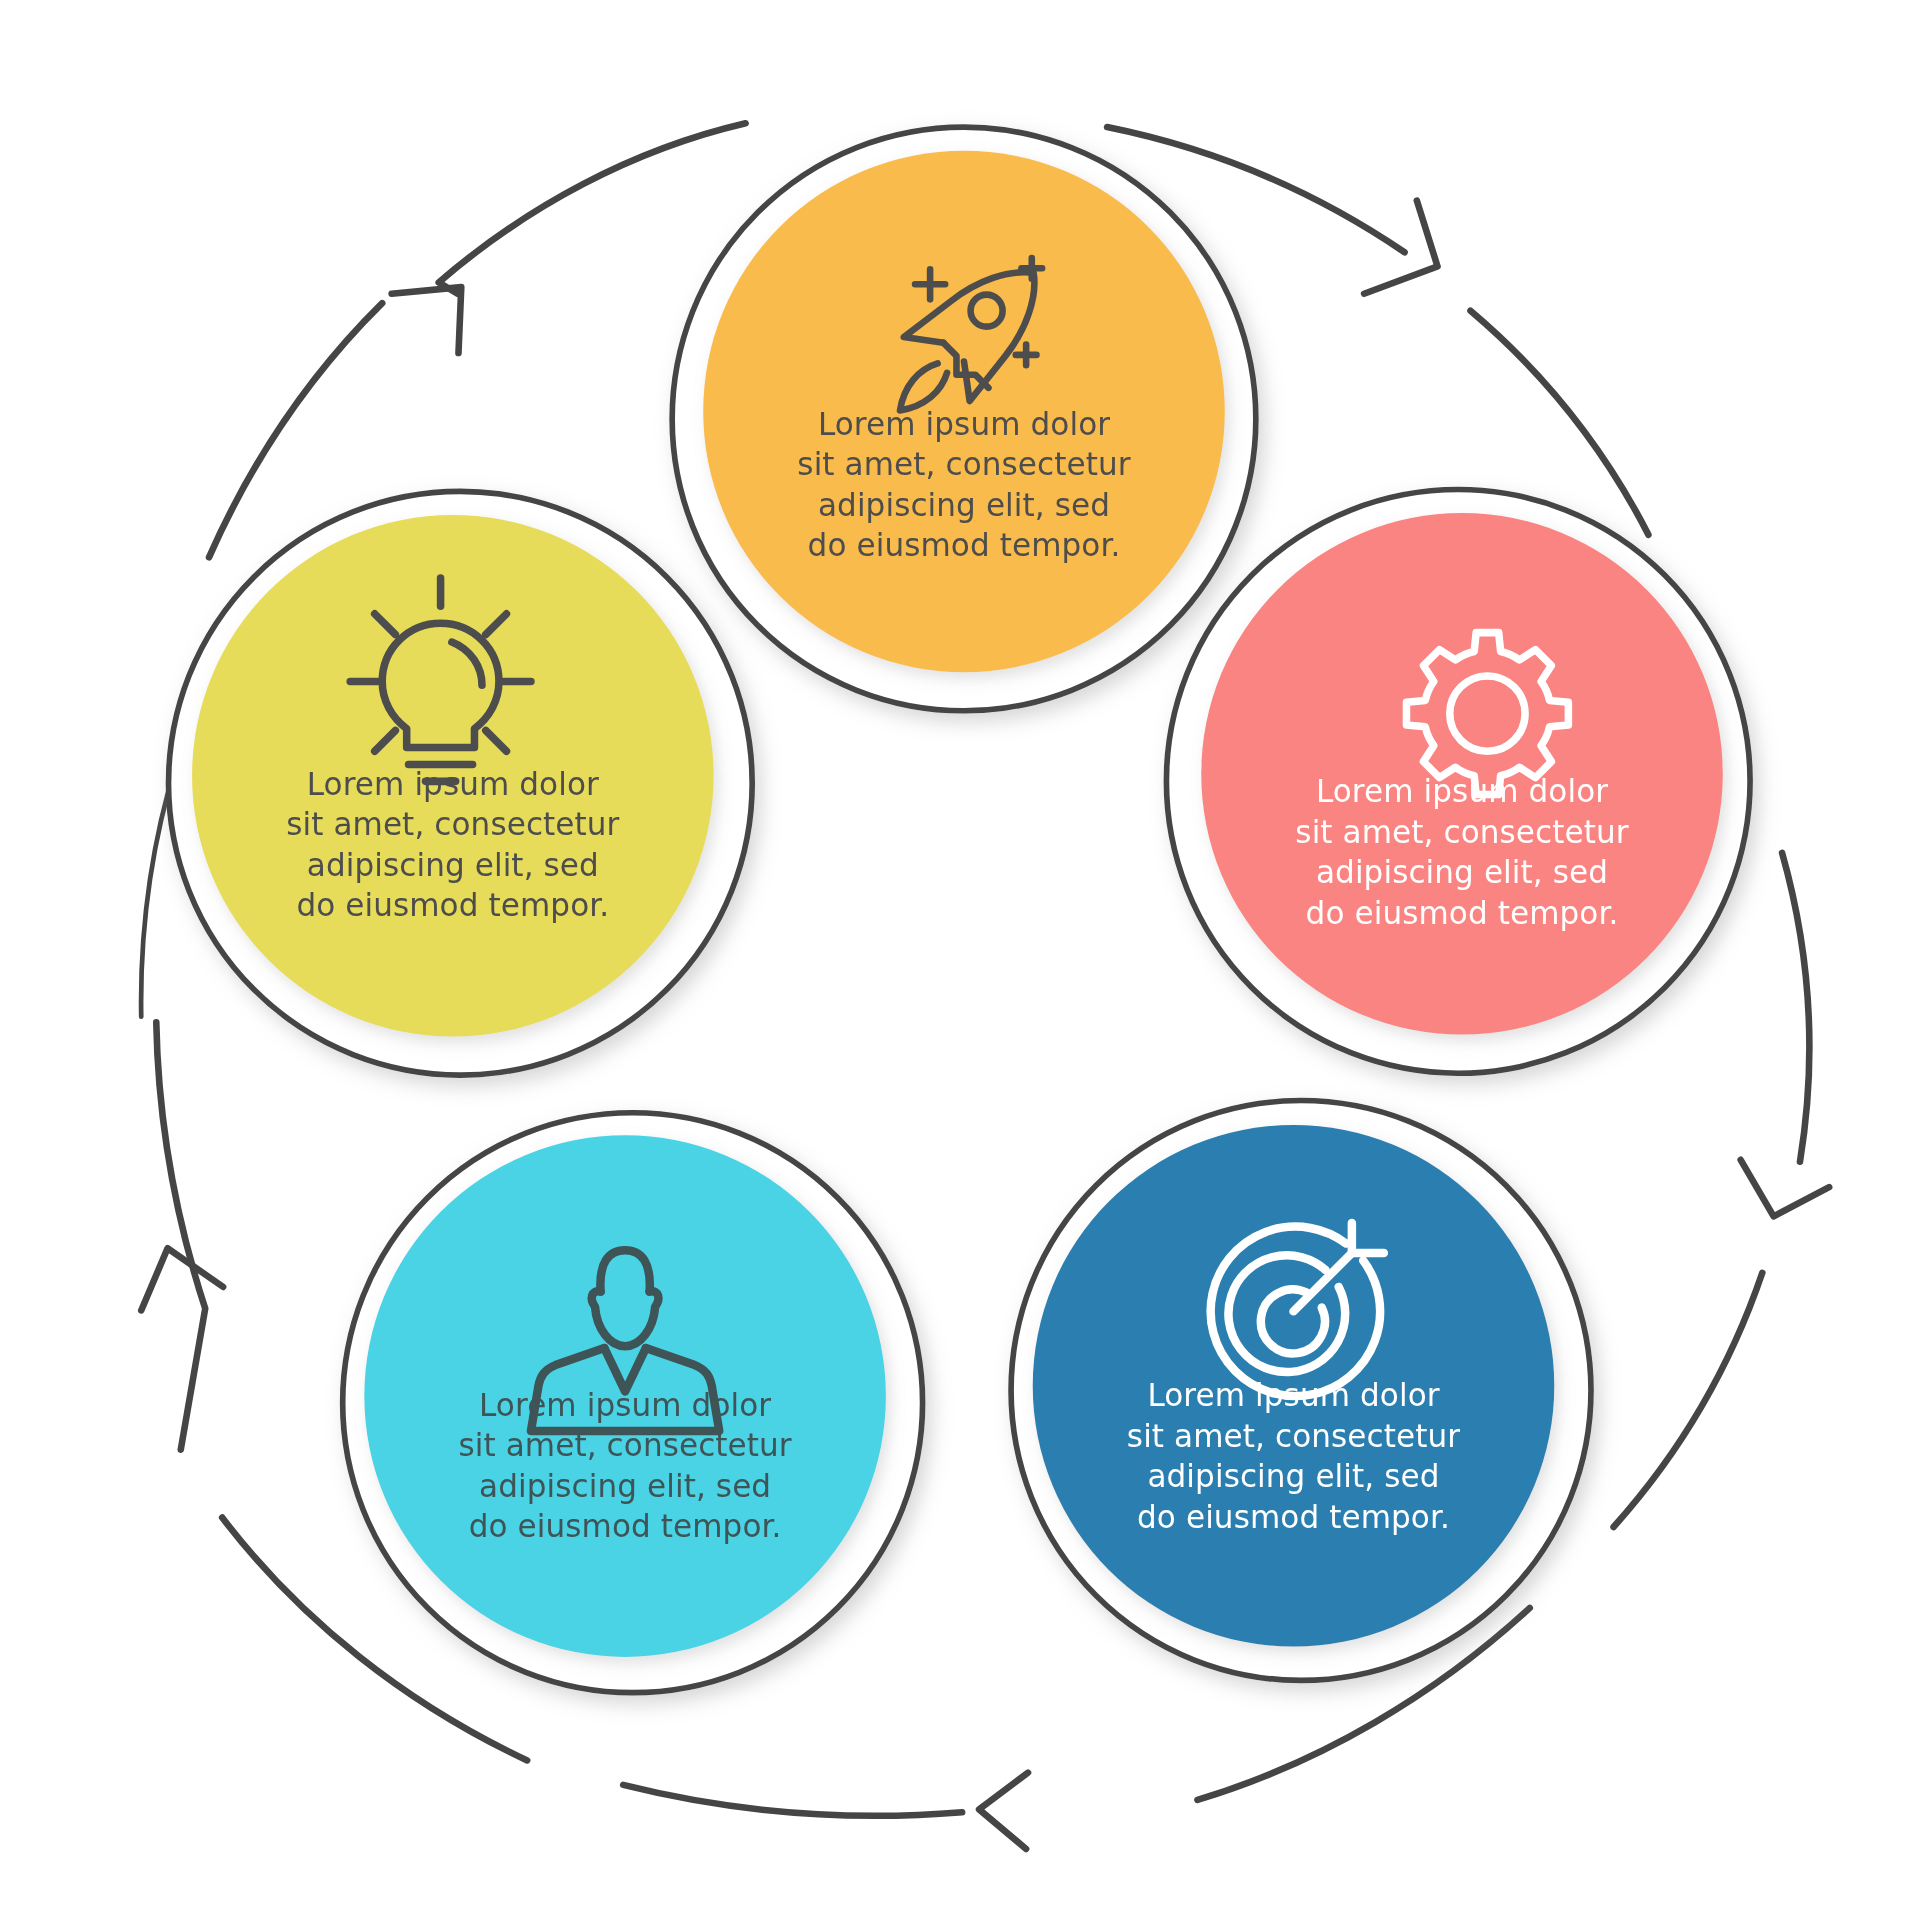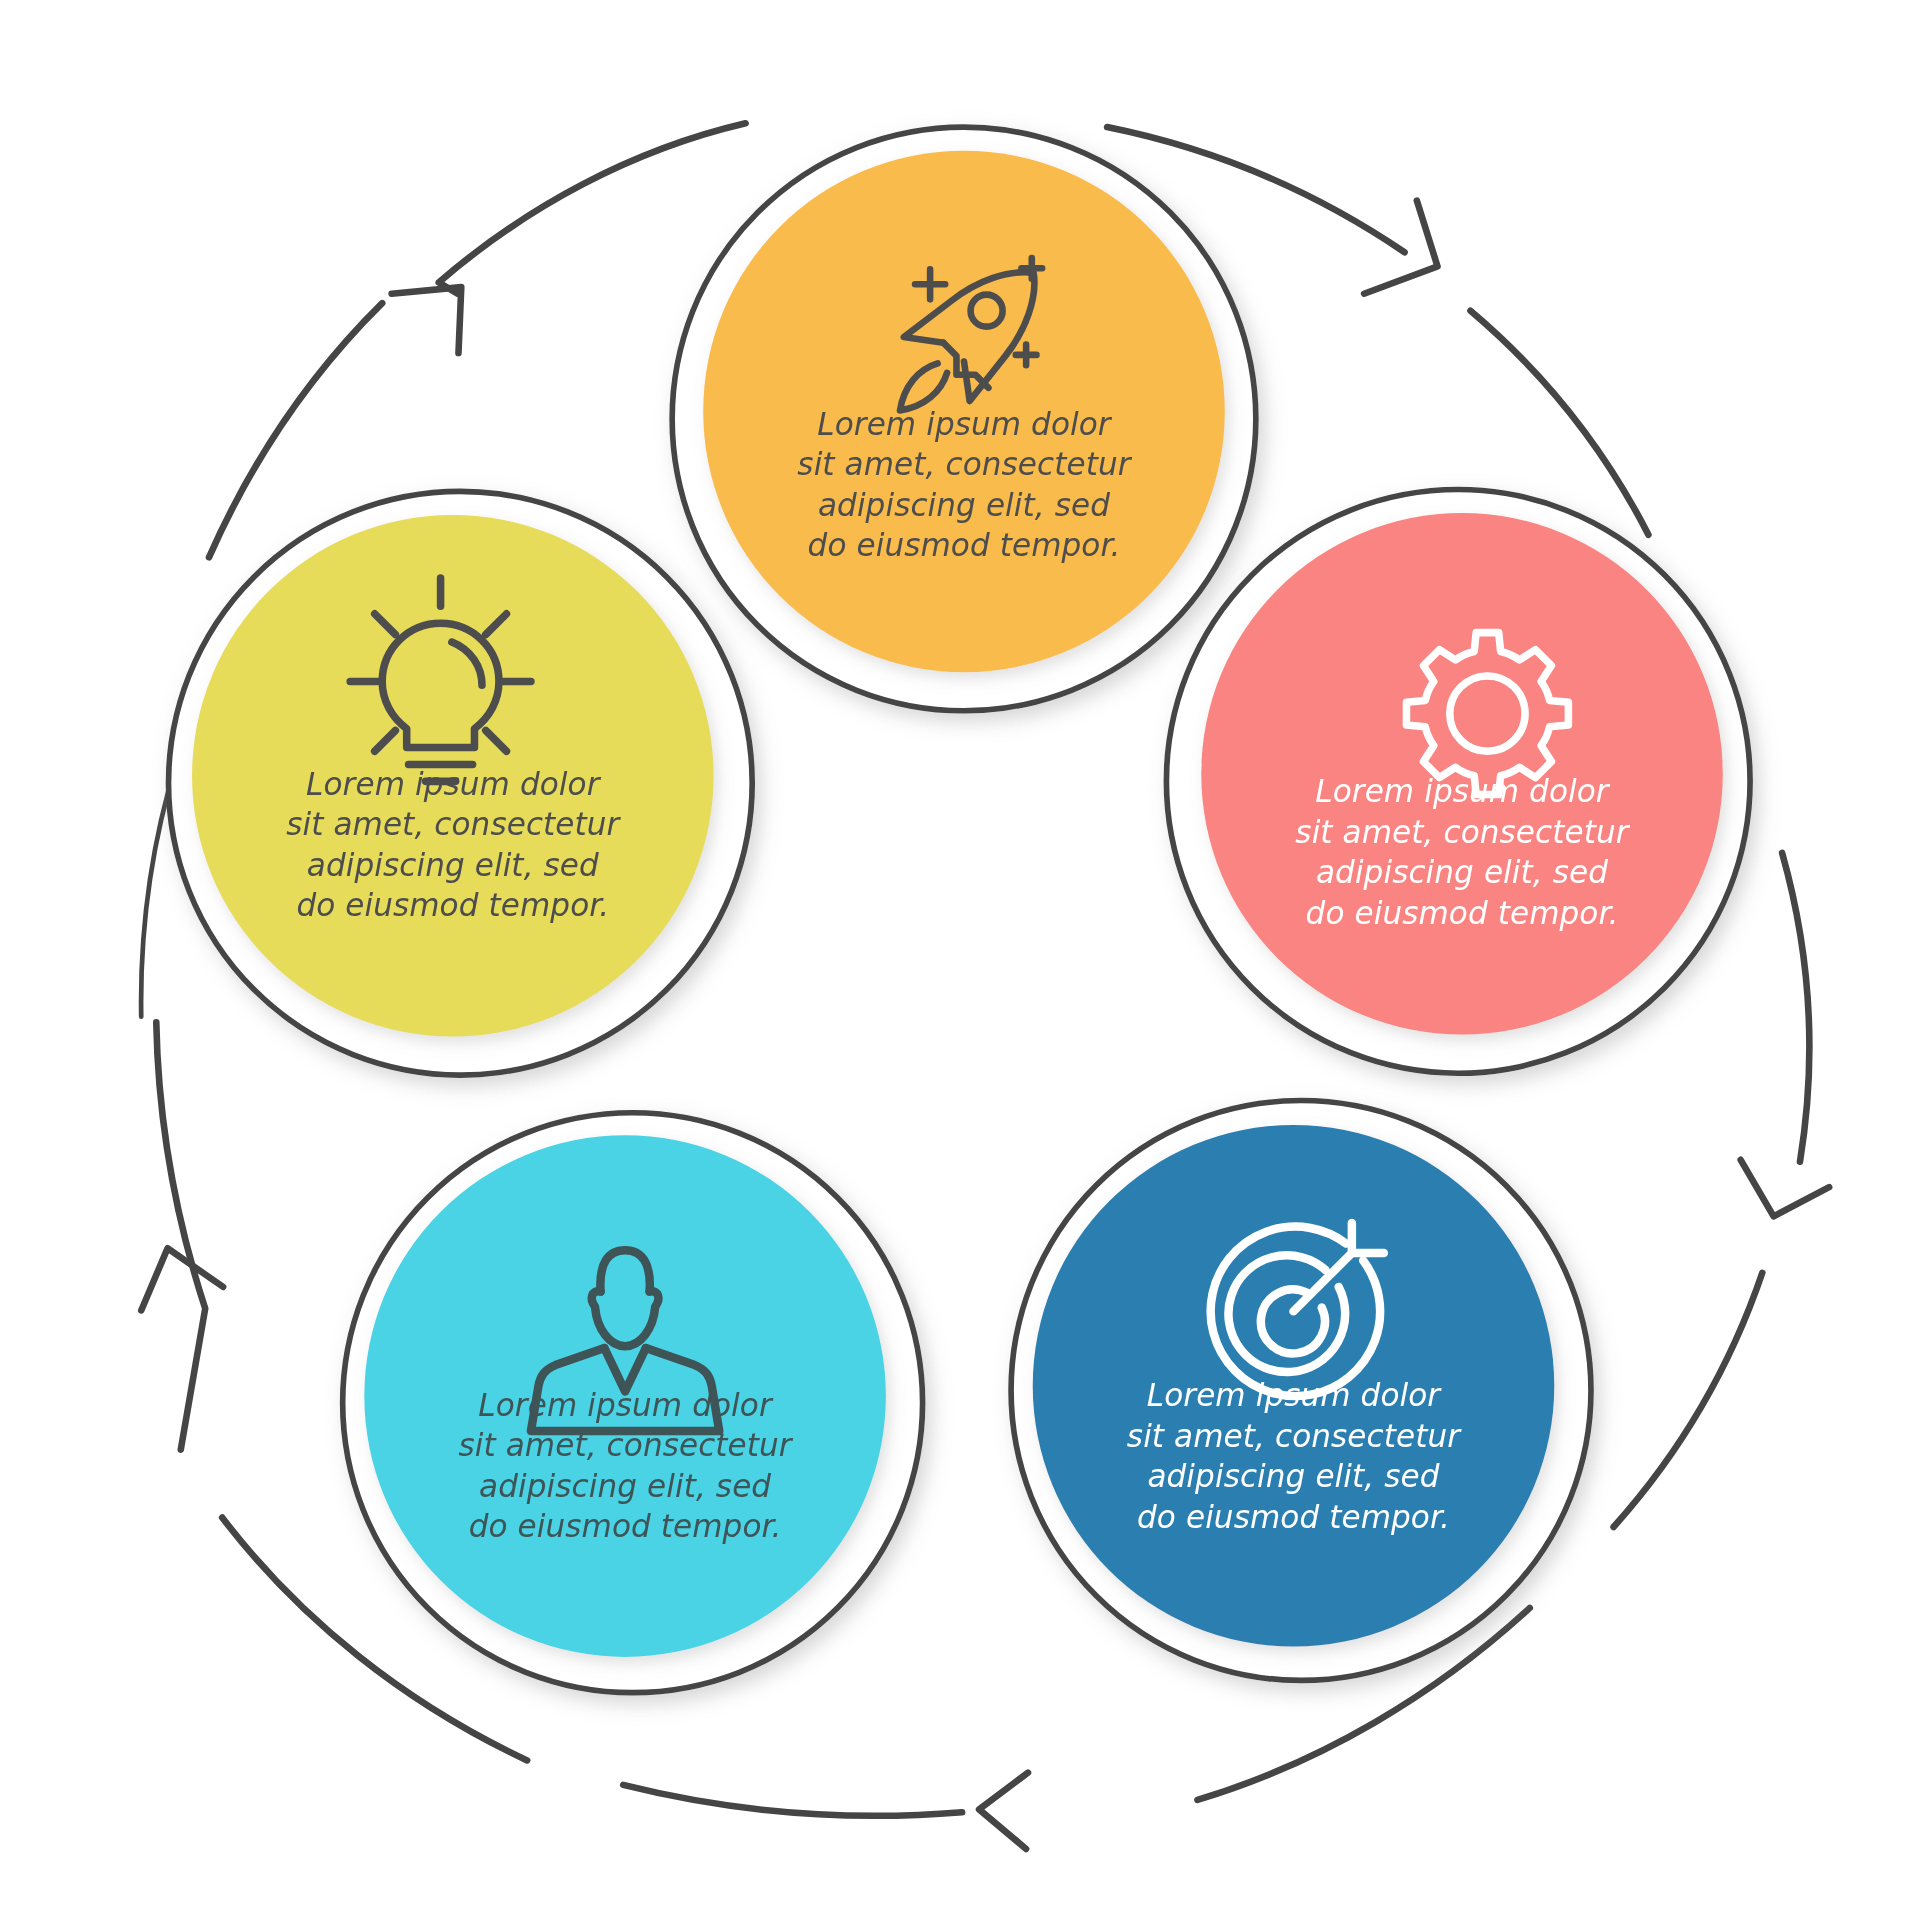--- a/index.html
+++ b/index.html
@@ -16,21 +16,21 @@
     line-height:1.30;
     font-size:33px;
     letter-spacing:0.1px;
     white-space:pre-line;
     pointer-events:none;
   }
 </style>
 </head>
 <body>
 
-<div id="stage" style="background: rgb(255, 255, 255); font-style: italic;">
+<div id="stage" style="background: rgb(255, 255, 255);">
 
   <svg class="layer" viewBox="0 0 2048 2048">
     <defs>
       <filter id="softShadow" x="-30%" y="-30%" width="170%" height="170%">
         <feDropShadow dx="7" dy="9" stdDeviation="11" flood-color="#9a9a9a" flood-opacity="0.40"></feDropShadow>
       </filter>
       <filter id="softShadowSm" x="-30%" y="-30%" width="170%" height="170%">
         <feDropShadow dx="5" dy="7" stdDeviation="8" flood-color="#9a9a9a" flood-opacity="0.30"></feDropShadow>
       </filter>
     </defs>

